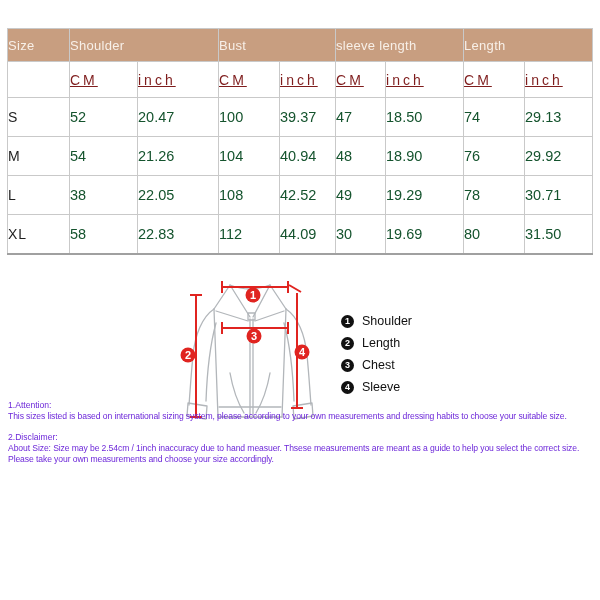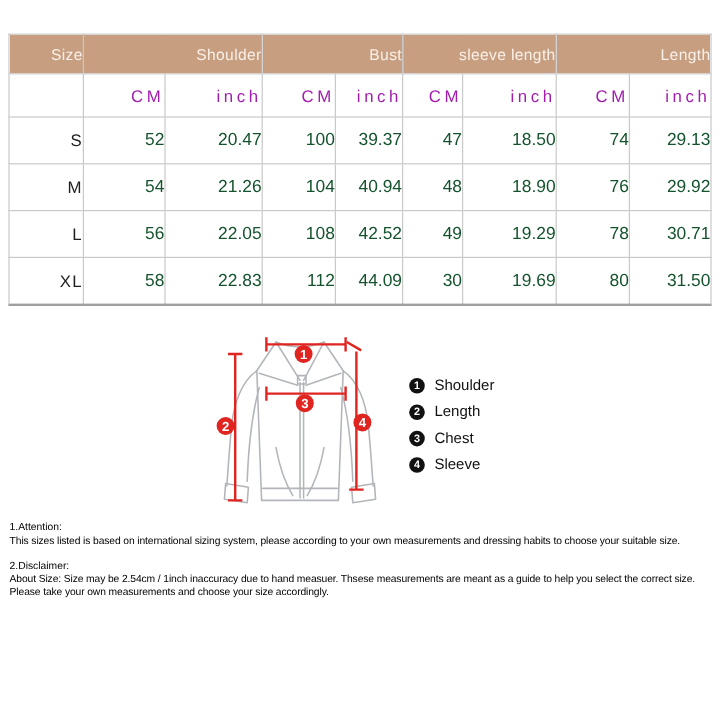--- a/index.html
+++ b/index.html
@@ -9,28 +9,28 @@
     --header-bg:#c89e80; --header-text:#f8f0e8; --accent-red:#e02420; --sketch-gray:#b2b6ba;
   }
 
   
   table.size-table {
     position:absolute; left:7px; top:28px; width:585px;
     border-collapse:collapse; table-layout:fixed;
     border:1px solid #b3b3b3; border-bottom:2px solid #a0a0a0;
   }
   table.size-table th, table.size-table td {
-    border:1px solid #c9c9c9; text-align:right; vertical-align:middle;
+    border:1px solid #c9c9c9; text-align:left; vertical-align:middle;
     padding:0; overflow:hidden; white-space:nowrap;
   }
   tr.band th {
     background:var(--header-bg); color:var(--header-text);
     font-size:13px; font-weight:400; height:32px; letter-spacing:0.3px;
   }
-  tr.units td { height:35px; font-size:14px; letter-spacing:3px; color:#a21caf; }
+  tr.units td { height:35px; font-size:14px; letter-spacing:3px; color:#7f1d1d;text-decoration:underline; }
   tbody tr.size-row { height:39px; }
   tbody tr.size-row th { font-weight:400; font-size:14px; letter-spacing:1px; color:#1f1f1f; }
   tbody tr.size-row td { font-size:14.5px; color:#14532d; }
 
   
   .diagram { position:absolute; left:150px; top:265px; width:200px; height:170px; }
   .sketch  { stroke:var(--sketch-gray); fill:none; stroke-width:1.3; stroke-linecap:round; stroke-linejoin:round; }
   .measure { stroke:var(--accent-red); fill:none; stroke-width:2; stroke-linecap:butt; }
   .marker-circle { fill:var(--accent-red); }
   .marker-text {
@@ -41,21 +41,21 @@
   
   .legend { position:absolute; left:341px; top:314px; }
   .legend-item { display:flex; align-items:center; margin-bottom:8px; }
   .legend-num {
     flex:0 0 auto; width:13px; height:13px; border-radius:50%; background:#111; color:#fff;
     font-size:9px; line-height:13px; text-align:center; font-weight:700; margin-right:8px;
   }
   .legend-label { font-size:12.5px; color:#111; }
 
   
-  .notes { position:absolute; left:8px; top:434px; width:588px; color:#000000; }
+  .notes { position:absolute; left:8px; top:400px; width:588px; color:#6d28d9; }
   .note { margin-bottom:9px; }
   .note-title { font-size:8.6px; line-height:11px; }
   .note-body  { font-size:8.6px; line-height:11.5px; white-space:pre-line; letter-spacing:-0.1px; }
 </style>
 </head>
 <body>
 
 <div class="page" style="--header-bg: #c89e80; --header-text: #f8f0e8; --accent-red: #e02420; --sketch-gray: #b2b6ba;">
 
   <table class="size-table">
@@ -108,21 +108,21 @@
           <td>21.26</td>
           <td>104</td>
           <td>40.94</td>
           <td>48</td>
           <td>18.90</td>
           <td>76</td>
           <td>29.92</td>
         </tr>
         <tr class="size-row">
           <th>L</th>
-          <td>56</td>
+          <td>38</td>
           <td>22.05</td>
           <td>108</td>
           <td>42.52</td>
           <td>49</td>
           <td>19.29</td>
           <td>78</td>
           <td>30.71</td>
         </tr>
         <tr class="size-row">
           <th>XL</th>

